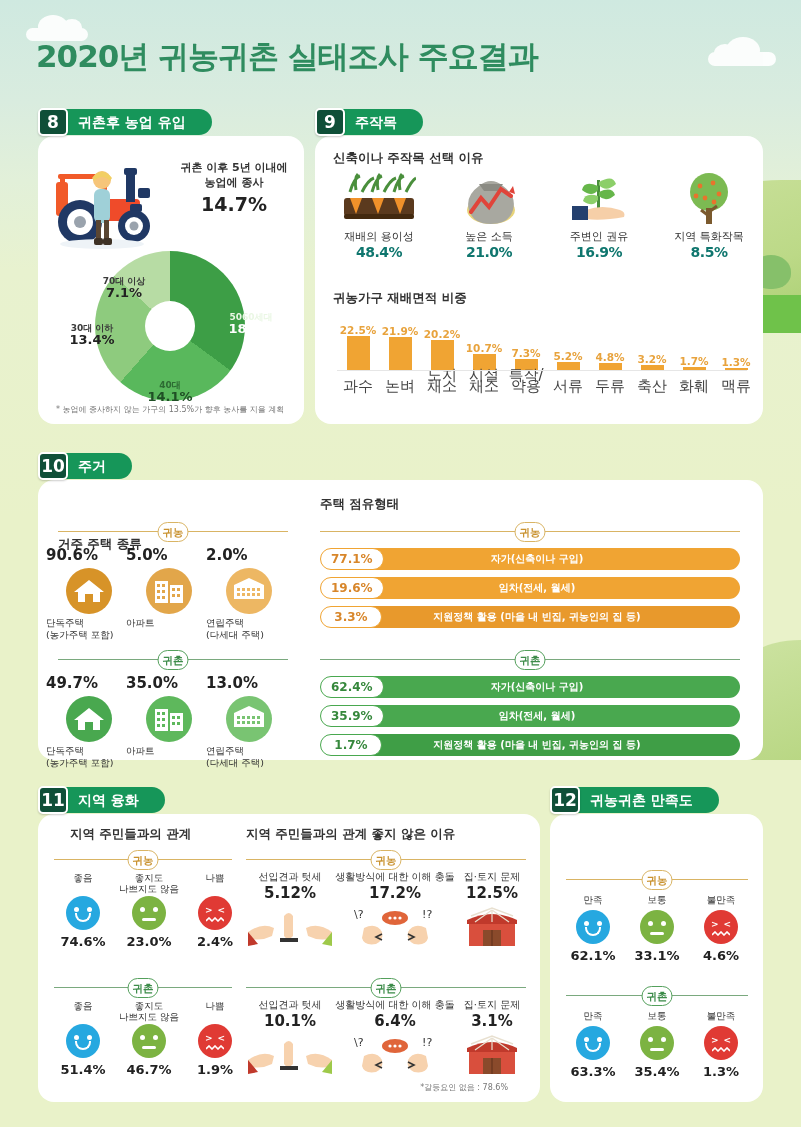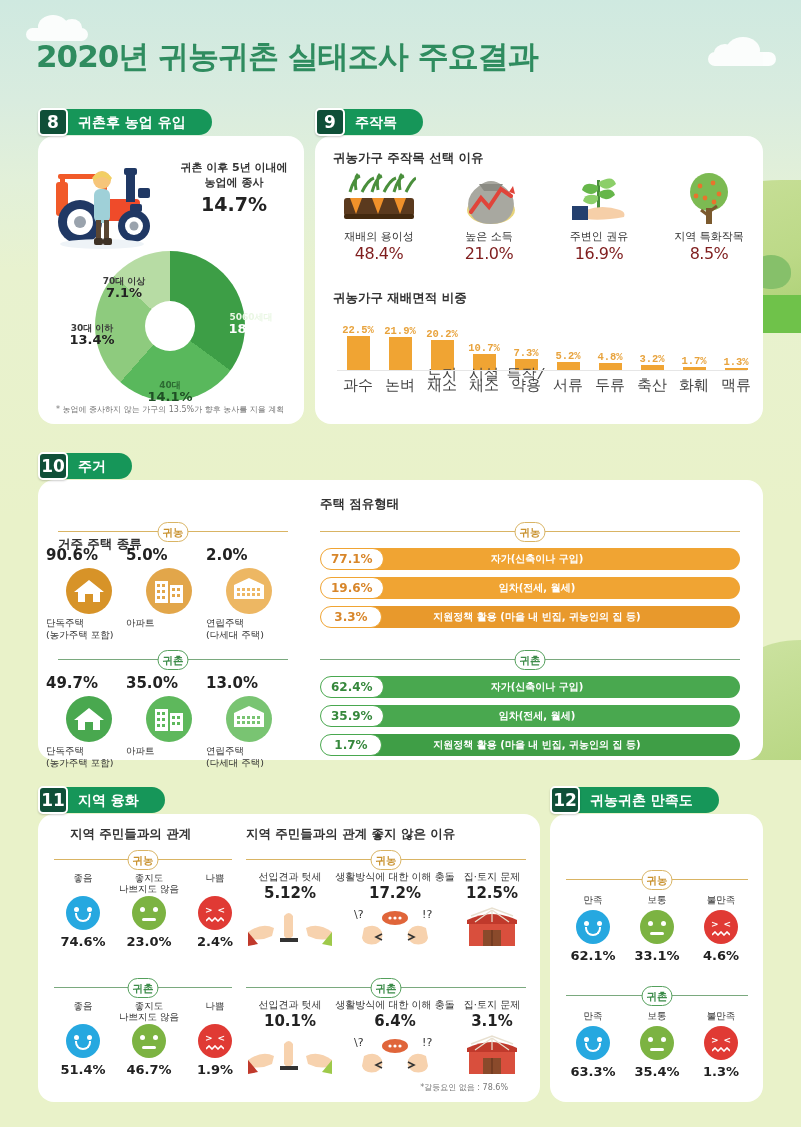--- a/index.html
+++ b/index.html
@@ -83,24 +83,24 @@
   #donut .hole { position:absolute; left:50px; top:50px; width:50px; height:50px; background:#fff; border-radius:50%; }
   .dlab { position:absolute; text-align:center; line-height:12px; }
   .dlab .n { font-size:9px; font-weight:bold; }
   .dlab .v { font-size:13px; font-weight:bold; }
   .foot { font-size:8px; color:#777; }
 
   
   .reason { position:absolute; width:100px; text-align:center; }
   .reason .ic { height:56px; display:flex; align-items:flex-end; justify-content:center; }
   .reason .rl { font-size:11px; color:#333; margin-top:3px; }
-  .reason .rv { font-size:16px; font-weight:normal; color:#7f1d1d; letter-spacing:-.5px; }
-
-  
-  #barchart { position:absolute; left:22px; top:46px; width:420px; height:78px;font-family:Liberation Mono, monospace; }
+  .reason .rv { font-size:14px; font-weight:bold; color:#0f766e; letter-spacing:-.5px; }
+
+  
+  #barchart { position:absolute; left:22px; top:46px; width:420px; height:78px; }
   .bar-col { position:absolute; bottom:0; width:42px; text-align:center; }
   .bar-col .bv { font-size:10.5px; font-weight:bold; color:#e8a33d; position:absolute; width:100%; }
   .bar-col .br { background:#f0a433; width:23px; margin:0 auto; position:absolute; bottom:22px; left:9.5px; }
   .bar-col .bl { position:absolute; bottom:0; width:100%; font-size:15px; color:#444; line-height:11px; }
   #baraxis { position:absolute; left:22px; top:146px; width:420px; height:1px; background:#e6e6e6; }
 
   
   .house-item { position:absolute; width:86px; }
   .house-item .hv { font-size:15px; font-weight:bold; color:#222; }
   .house-item .circ { width:46px; height:46px; border-radius:50%; margin:4px auto 3px; position:relative; }
@@ -217,21 +217,21 @@
 
   <div class="foot" style="position:absolute; left:18px; top:268px;">* 농업에 종사하지 않는 가구의 13.5%가 향후 농사를 지을 계획</div>
 </div>
 
 <div class="sec-head" style="left:315px; top:108px;">
   <div class="sec-num">9</div>
   <div class="sec-pill">주작목</div>
 </div>
 
 <div class="card" style="left:315px; top:136px; width:448px; height:288px;">
-  <div class="sub-title" style="position:absolute; left:18px; top:14px;">귀농가구 주작목 선택 이유</div>
+  <div class="sub-title" style="position:absolute; left:18px; top:14px;">신축이나 주작목 선택 이유</div>
 
   <div class="reason" style="left:14px; top:34px;">
     <div class="ic">
       <svg width="74" height="54" viewBox="0 0 74 54">
         <path d="M8 20 q4-14 10-16 M14 18 q-2-12 2-16 M20 20 q6-12 12-14" stroke="#4a8f3c" stroke-width="3" fill="none"></path>
         <path d="M30 20 q4-14 10-16 M36 18 q-2-12 2-16 M42 20 q6-12 12-14" stroke="#4a8f3c" stroke-width="3" fill="none"></path>
         <path d="M52 20 q4-14 10-16 M58 18 q-2-12 2-16 M64 20 q6-12 10-14" stroke="#4a8f3c" stroke-width="3" fill="none"></path>
         <rect x="2" y="26" width="70" height="18" rx="3" fill="#5b3a1e"></rect>
         <path d="M8 26 l6 16 l6-16z" fill="#f0912a"></path>
         <path d="M30 26 l6 16 l6-16z" fill="#f0912a"></path>

